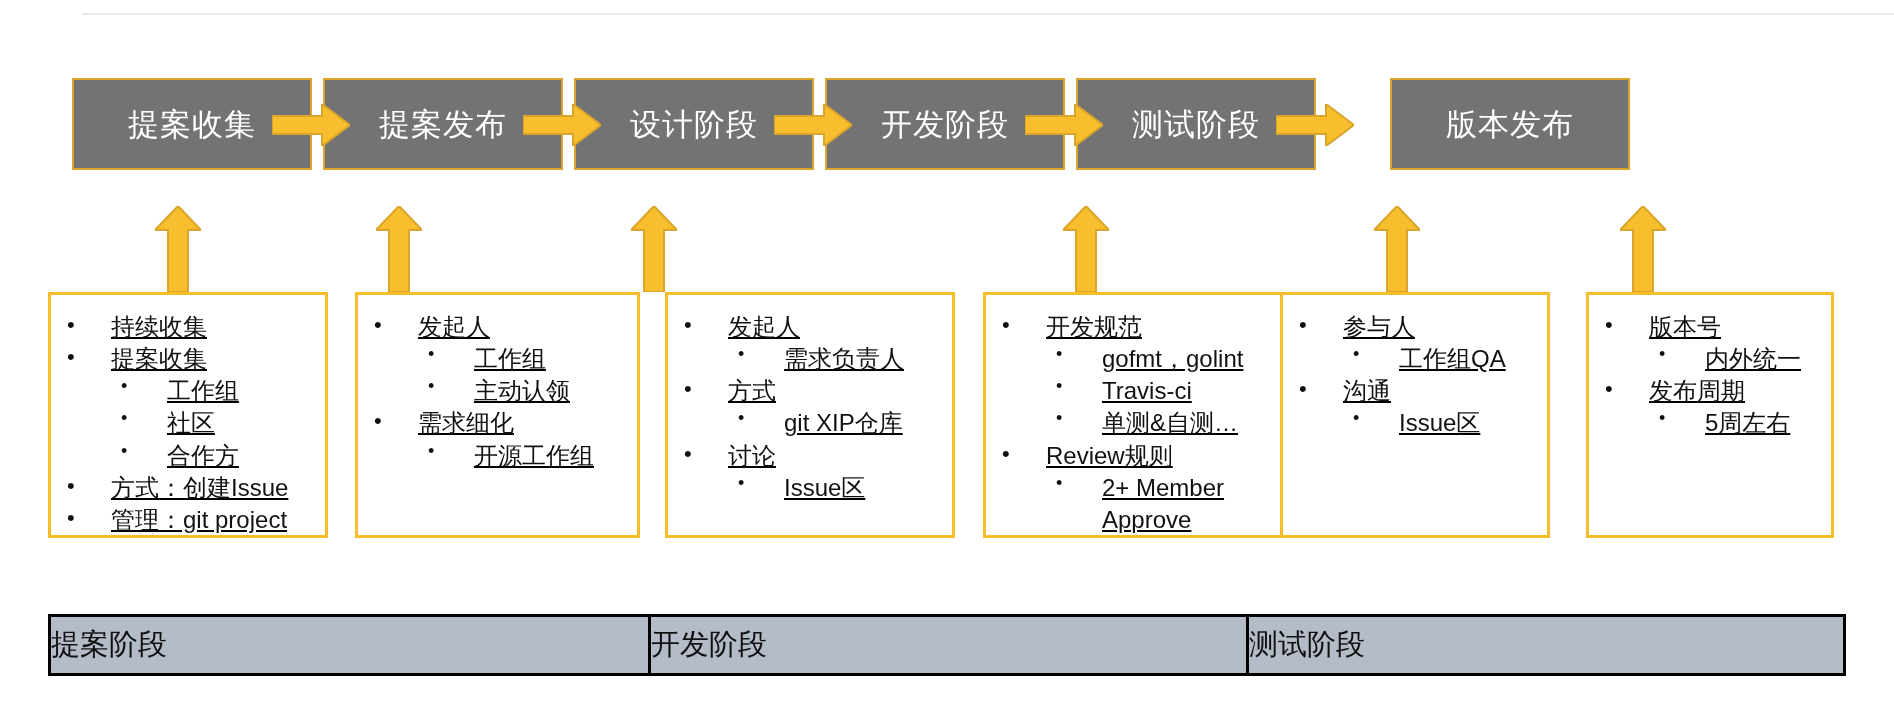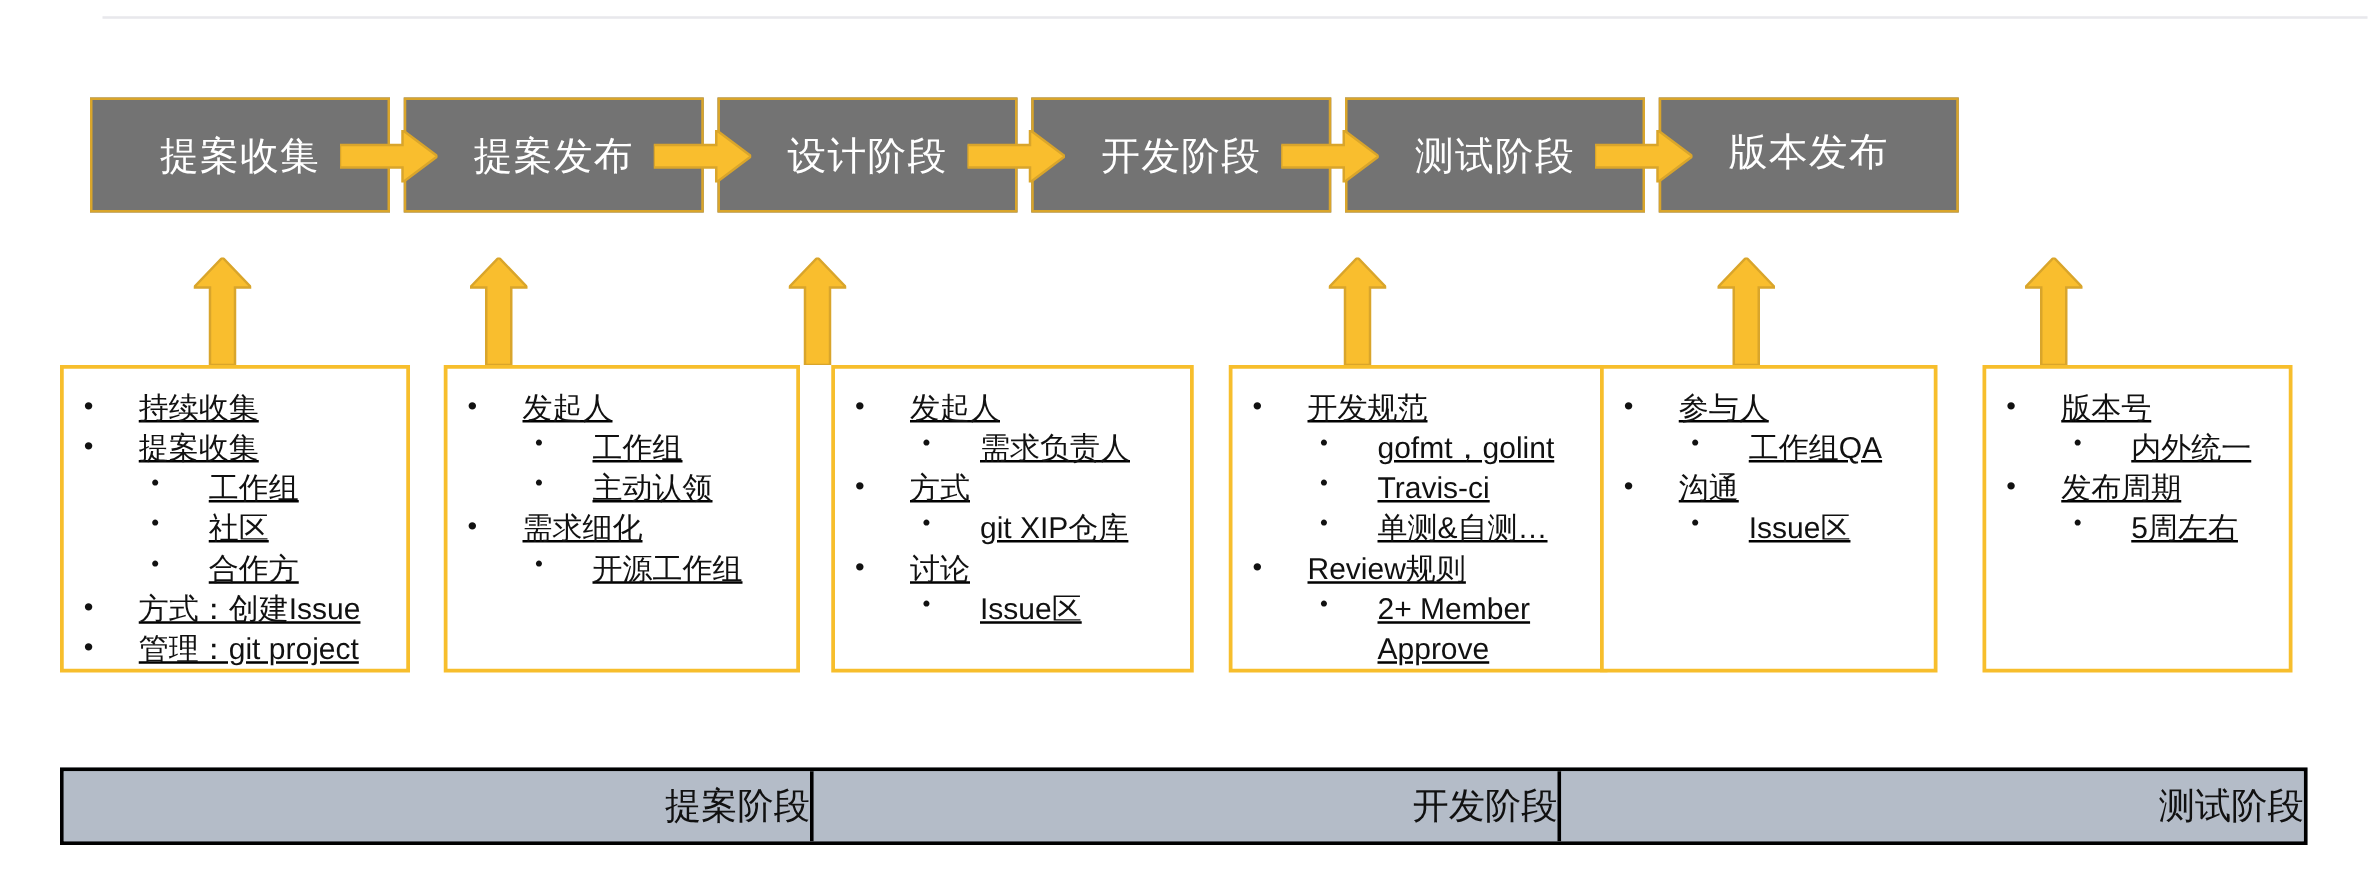--- a/index.html
+++ b/index.html
@@ -120,21 +120,21 @@
     width: 1798px;
     height: 62px;
     display: flex;
     border: 3px solid #000000;
     box-sizing: border-box;
     background: #B4BCC8;
   }
   .phase-cell {
     display: flex;
     align-items: center;
-    justify-content: flex-end;
+    justify-content: flex-start;
     font-size: 29px;
     color: #111111;
     background: #B4BCC8;
     box-sizing: border-box;
     border-right: 3px solid #000000;
   }
   .phase-cell:last-child { border-right: none; }
 </style>
 </head>
 <body>
@@ -151,21 +151,21 @@
     </div>
   <div class="stage-box" style="left:574px;">
       <span>设计阶段</span>
     </div>
   <div class="stage-box" style="left:825px;">
       <span>开发阶段</span>
     </div>
   <div class="stage-box" style="left:1076px;">
       <span>测试阶段</span>
     </div>
-  <div class="stage-box" style="left:1327px;font-family:Liberation Mono, monospace;">
+  <div class="stage-box" style="left:1390px;">
       <span>版本发布</span>
     </div>
 
   <div class="h-arrow" style="left:272px;">
     <svg width="78" height="42" viewBox="0 0 78 42">
         <polygon points="0,12 50,12 50,0 78,21 50,42 50,30 0,30" fill="#F9BE2E" stroke="#D9A52B" stroke-width="2"></polygon>
       </svg>
   </div>
   <div class="h-arrow" style="left:523px;">
     <svg width="78" height="42" viewBox="0 0 78 42">

